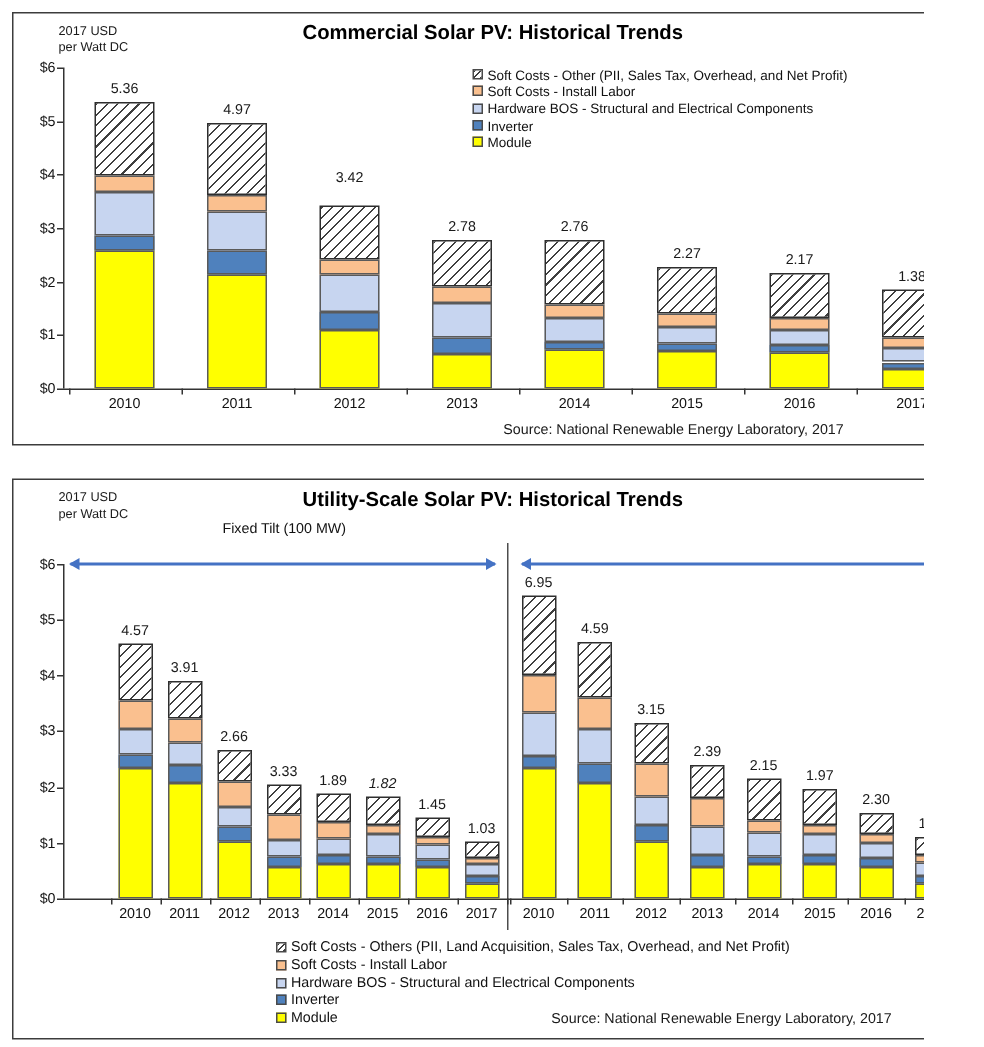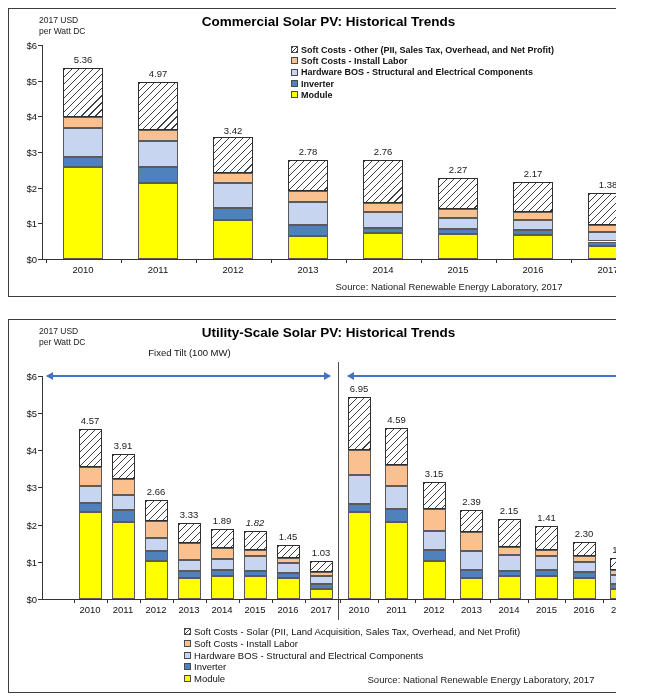--- a/index.html
+++ b/index.html
@@ -23,21 +23,21 @@
     position:absolute; left:0; top:5px; width:100%;
     text-align:center; font-size:13.5px; font-weight:bold; color:#000;
   }
   .source-text {
     position:absolute; font-size:9.5px; color:#1a1a1a; text-align:center; width:400px;
   }
   #source-commercial { left:240px; top:272px; }
   #source-utility    { left:272px; top:354px; }
 
   .legend { position:absolute; }
-  #legend-commercial { left:282px; top:35px;font-weight:bold; }
+  #legend-commercial { left:306px; top:35px; }
   #legend-utility    { left:175px; top:306px; }
   .legend-row { display:flex; align-items:center; }
   #legend-commercial .legend-row { height:11.3px; }
   #legend-utility .legend-row { height:11.7px; }
   .legend-swatch {
     width:7px; height:7px; box-sizing:border-box;
     border:1px solid #4a4a4a; margin-right:3px; flex:0 0 auto;
   }
   .legend-text { font-size:9px; white-space:nowrap; color:#111; }
   #legend-utility .legend-text { font-size:9.5px; }
@@ -148,21 +148,21 @@
         <div class="seg" title="Hardware BOS - Structural and Electrical Components" style="left: 129px; top: 132.19px; width: 40px; height: 26.061px; background: rgb(199, 213, 240);"></div>
         <div class="seg" title="Soft Costs - Install Labor" style="left: 129px; top: 121.48px; width: 40px; height: 10.71px; background: rgb(250, 192, 143);"></div>
         <div class="seg hatch" title="Soft Costs - Other (PII, Sales Tax, Overhead, and Net Profit)" style="left: 129px; top: 72.571px; width: 40px; height: 48.909px;"></div>
         <div class="bar-total" style="left: 125px; top: 58.571px;">4.97</div>
         <div class="x-tick-label" style="left: 127px; top: 255px;">2011</div>
         <div class="seg" title="Module" style="left: 204px; top: 210.73px; width: 40px; height: 39.27px; background: rgb(255, 255, 0);"></div>
         <div class="seg" title="Inverter" style="left: 204px; top: 198.949px; width: 40px; height: 11.781px; background: rgb(79, 129, 189);"></div>
         <div class="seg" title="Hardware BOS - Structural and Electrical Components" style="left: 204px; top: 174.316px; width: 40px; height: 24.633px; background: rgb(199, 213, 240);"></div>
         <div class="seg" title="Soft Costs - Install Labor" style="left: 204px; top: 164.32px; width: 40px; height: 9.996px; background: rgb(250, 192, 143);"></div>
         <div class="seg hatch" title="Soft Costs - Other (PII, Sales Tax, Overhead, and Net Profit)" style="left: 204px; top: 127.906px; width: 40px; height: 36.414px;"></div>
-        <div class="bar-total" style="left: 200px; top: 116px;">3.42</div>
+        <div class="bar-total" style="left: 200px; top: 104px;">3.42</div>
         <div class="x-tick-label" style="left: 202px; top: 255px;">2012</div>
         <div class="seg" title="Module" style="left: 279px; top: 226.795px; width: 40px; height: 23.205px; background: rgb(255, 255, 0);"></div>
         <div class="seg" title="Inverter" style="left: 279px; top: 215.728px; width: 40px; height: 11.067px; background: rgb(79, 129, 189);"></div>
         <div class="seg" title="Hardware BOS - Structural and Electrical Components" style="left: 279px; top: 192.523px; width: 40px; height: 23.205px; background: rgb(199, 213, 240);"></div>
         <div class="seg" title="Soft Costs - Install Labor" style="left: 279px; top: 181.813px; width: 40px; height: 10.71px; background: rgb(250, 192, 143);"></div>
         <div class="seg hatch" title="Soft Costs - Other (PII, Sales Tax, Overhead, and Net Profit)" style="left: 279px; top: 150.754px; width: 40px; height: 31.059px;"></div>
         <div class="bar-total" style="left: 275px; top: 136.754px;">2.78</div>
         <div class="x-tick-label" style="left: 277px; top: 255px;">2013</div>
         <div class="seg" title="Module" style="left: 354px; top: 223.939px; width: 40px; height: 26.061px; background: rgb(255, 255, 0);"></div>
         <div class="seg" title="Inverter" style="left: 354px; top: 218.584px; width: 40px; height: 5.355px; background: rgb(79, 129, 189);"></div>
@@ -212,21 +212,21 @@
     </div>
     <div class="chart-title">Utility-Scale Solar PV: Historical Trends</div>
     <div class="group-label" id="group-label-ft">Fixed Tilt (100 MW)</div>
     <div class="harrow" id="arrow-ft"></div>
     <div class="harrow" id="arrow-oat"></div>
     <div class="vline" id="divider-line"></div>
     <div class="vline" id="right-line"></div>
     <div class="legend" id="legend-utility">
         <div class="legend-row" style="">
           <div class="legend-swatch hatch" style="background-color: rgb(255, 255, 255); background-image: repeating-linear-gradient(135deg, rgb(63, 63, 63) 0px, rgb(63, 63, 63) 1px, transparent 1px, transparent 3px);"></div>
-          <div class="legend-text" style="">Soft Costs - Solar (PII, Land Acquisition, Sales Tax, Overhead, and Net Profit)</div>
+          <div class="legend-text" style="">Soft Costs - Others (PII, Land Acquisition, Sales Tax, Overhead, and Net Profit)</div>
         </div>
         <div class="legend-row" style="">
           <div class="legend-swatch" style="background: rgb(250, 192, 143);"></div>
           <div class="legend-text" style="">Soft Costs - Install Labor</div>
         </div>
         <div class="legend-row" style="">
           <div class="legend-swatch" style="background: rgb(199, 213, 240);"></div>
           <div class="legend-text" style="">Hardware BOS - Structural and Electrical Components</div>
         </div>
         <div class="legend-row" style="">
@@ -353,21 +353,21 @@
         <div class="seg" title="Hardware BOS - Structural and Electrical Components" style="left: 488.5px; top: 235.476px; width: 23px; height: 15.996px; background: rgb(199, 213, 240);"></div>
         <div class="seg" title="Soft Costs - Install Labor" style="left: 488.5px; top: 227.292px; width: 23px; height: 8.184px; background: rgb(250, 192, 143);"></div>
         <div class="seg hatch" title="Soft Costs - Others (PII, Land Acquisition, Sales Tax, Overhead, and Net Profit)" style="left: 488.5px; top: 199.02px; width: 23px; height: 28.272px;"></div>
         <div class="bar-total" style="left: 476px; top: 185.02px;">2.15</div>
         <div class="x-tick-label" style="left: 478px; top: 284px;">2014</div>
         <div class="seg" title="Module" style="left: 526px; top: 255.564px; width: 23px; height: 23.436px; background: rgb(255, 255, 0);"></div>
         <div class="seg" title="Inverter" style="left: 526px; top: 250.356px; width: 23px; height: 5.208px; background: rgb(79, 129, 189);"></div>
         <div class="seg" title="Hardware BOS - Structural and Electrical Components" style="left: 526px; top: 236.22px; width: 23px; height: 14.136px; background: rgb(199, 213, 240);"></div>
         <div class="seg" title="Soft Costs - Install Labor" style="left: 526px; top: 230.268px; width: 23px; height: 5.952px; background: rgb(250, 192, 143);"></div>
         <div class="seg hatch" title="Soft Costs - Others (PII, Land Acquisition, Sales Tax, Overhead, and Net Profit)" style="left: 526px; top: 205.716px; width: 23px; height: 24.552px;"></div>
-        <div class="bar-total" style="left: 513.5px; top: 191.716px;">1.41</div>
+        <div class="bar-total" style="left: 513.5px; top: 191.716px;">1.97</div>
         <div class="x-tick-label" style="left: 515.5px; top: 284px;">2015</div>
         <div class="seg" title="Module" style="left: 563.5px; top: 258.168px; width: 23px; height: 20.832px; background: rgb(255, 255, 0);"></div>
         <div class="seg" title="Inverter" style="left: 563.5px; top: 252.216px; width: 23px; height: 5.952px; background: rgb(79, 129, 189);"></div>
         <div class="seg" title="Hardware BOS - Structural and Electrical Components" style="left: 563.5px; top: 242.172px; width: 23px; height: 10.044px; background: rgb(199, 213, 240);"></div>
         <div class="seg" title="Soft Costs - Install Labor" style="left: 563.5px; top: 236.22px; width: 23px; height: 5.952px; background: rgb(250, 192, 143);"></div>
         <div class="seg hatch" title="Soft Costs - Others (PII, Land Acquisition, Sales Tax, Overhead, and Net Profit)" style="left: 563.5px; top: 221.712px; width: 23px; height: 14.508px;"></div>
         <div class="bar-total" style="left: 551px; top: 207.712px;">2.30</div>
         <div class="x-tick-label" style="left: 553px; top: 284px;">2016</div>
         <div class="seg" title="Module" style="left: 601px; top: 268.956px; width: 23px; height: 10.044px; background: rgb(255, 255, 0);"></div>
         <div class="seg" title="Inverter" style="left: 601px; top: 264.12px; width: 23px; height: 4.836px; background: rgb(79, 129, 189);"></div>

